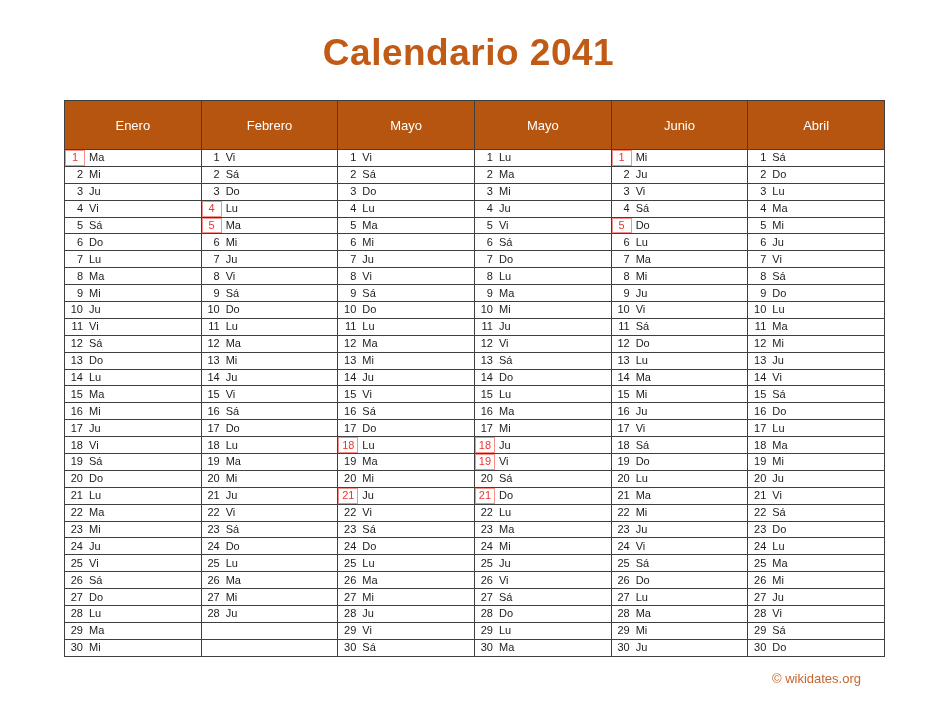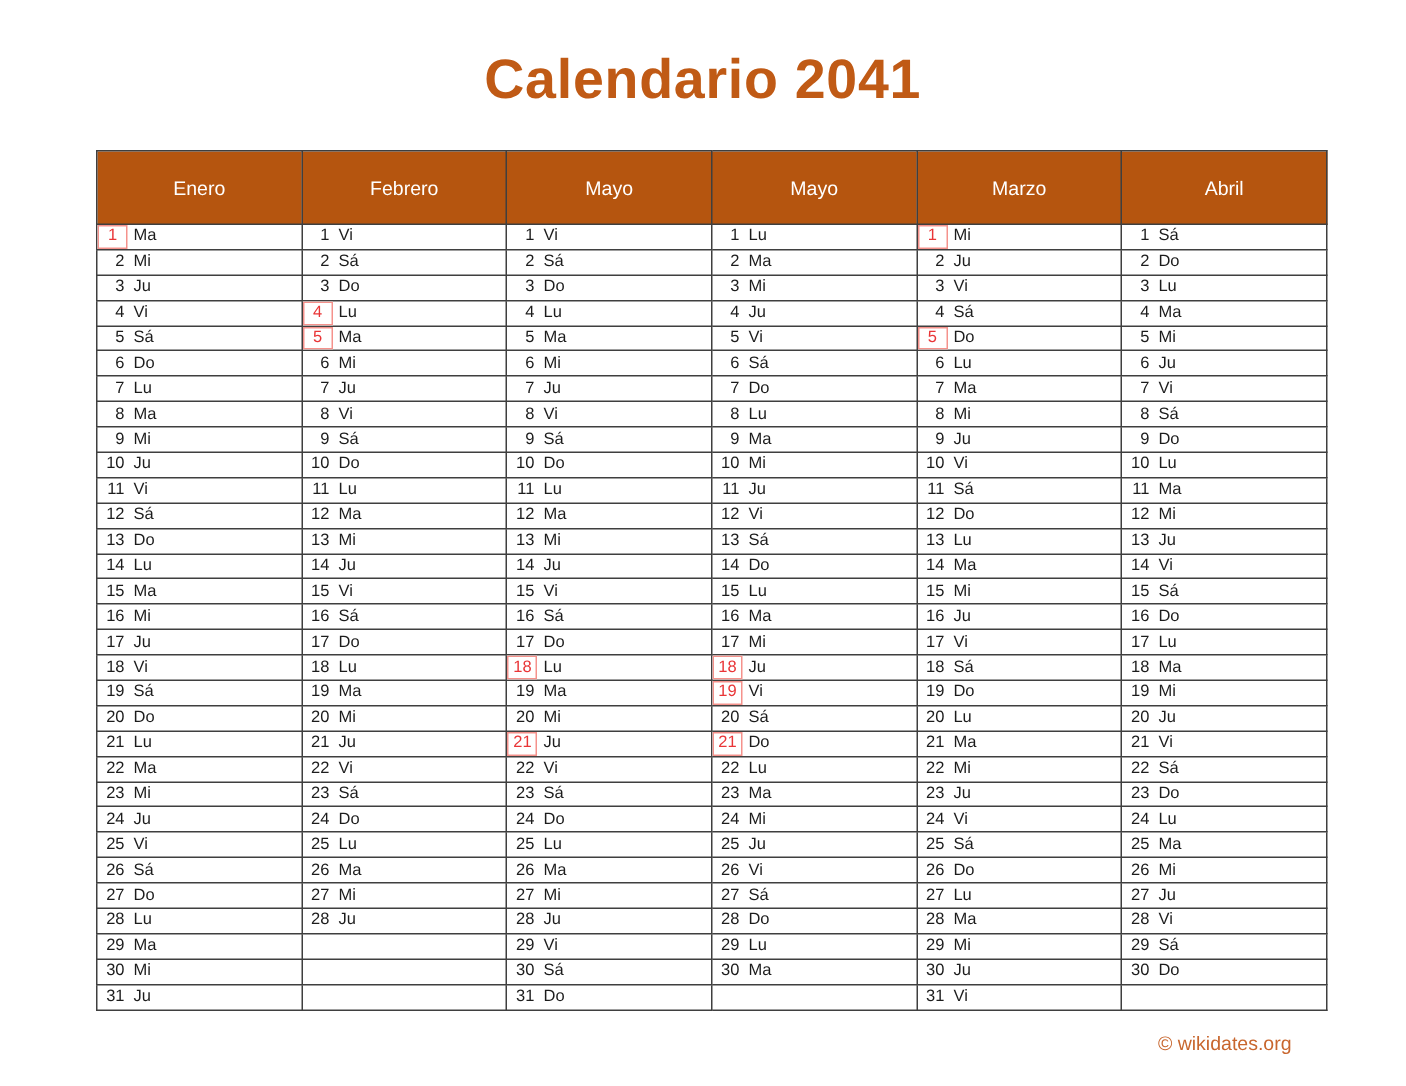--- a/index.html
+++ b/index.html
@@ -69,21 +69,21 @@
 
 <h1 class="page-title">Calendario 2041</h1>
 
 <table class="calendar">
   <thead>
       <tr>
         <th>Enero</th>
         <th>Febrero</th>
         <th>Mayo</th>
         <th>Mayo</th>
-        <th>Marzo</th>
+        <th>Junio</th>
         <th>Abril</th>
       </tr>
     </thead>
   <tbody>
       <tr>
         <td class="hol">
           <div class="cell">
             <span class="num">1</span>
             <span class="dow">Ma</span>
           </div>
@@ -1203,42 +1203,19 @@
             <span class="num">30</span>
             <span class="dow">Ju</span>
           </div>
         </td>
         <td class="sun">
           <div class="cell">
             <span class="num">30</span>
             <span class="dow">Do</span>
           </div>
         </td>
-      </tr>
-      <tr>
-        <td>
-          <div class="cell">
-            <span class="num">31</span>
-            <span class="dow">Ju</span>
-          </div>
-        </td>
-        <td></td>
-        <td class="sun">
-          <div class="cell">
-            <span class="num">31</span>
-            <span class="dow">Do</span>
-          </div>
-        </td>
-        <td></td>
-        <td>
-          <div class="cell">
-            <span class="num">31</span>
-            <span class="dow">Vi</span>
-          </div>
-        </td>
-        <td></td>
       </tr>
     </tbody>
 </table>
 
 <div class="footer">
   <span>© wikidates.org</span>
 </div>
 
 </body></html>

